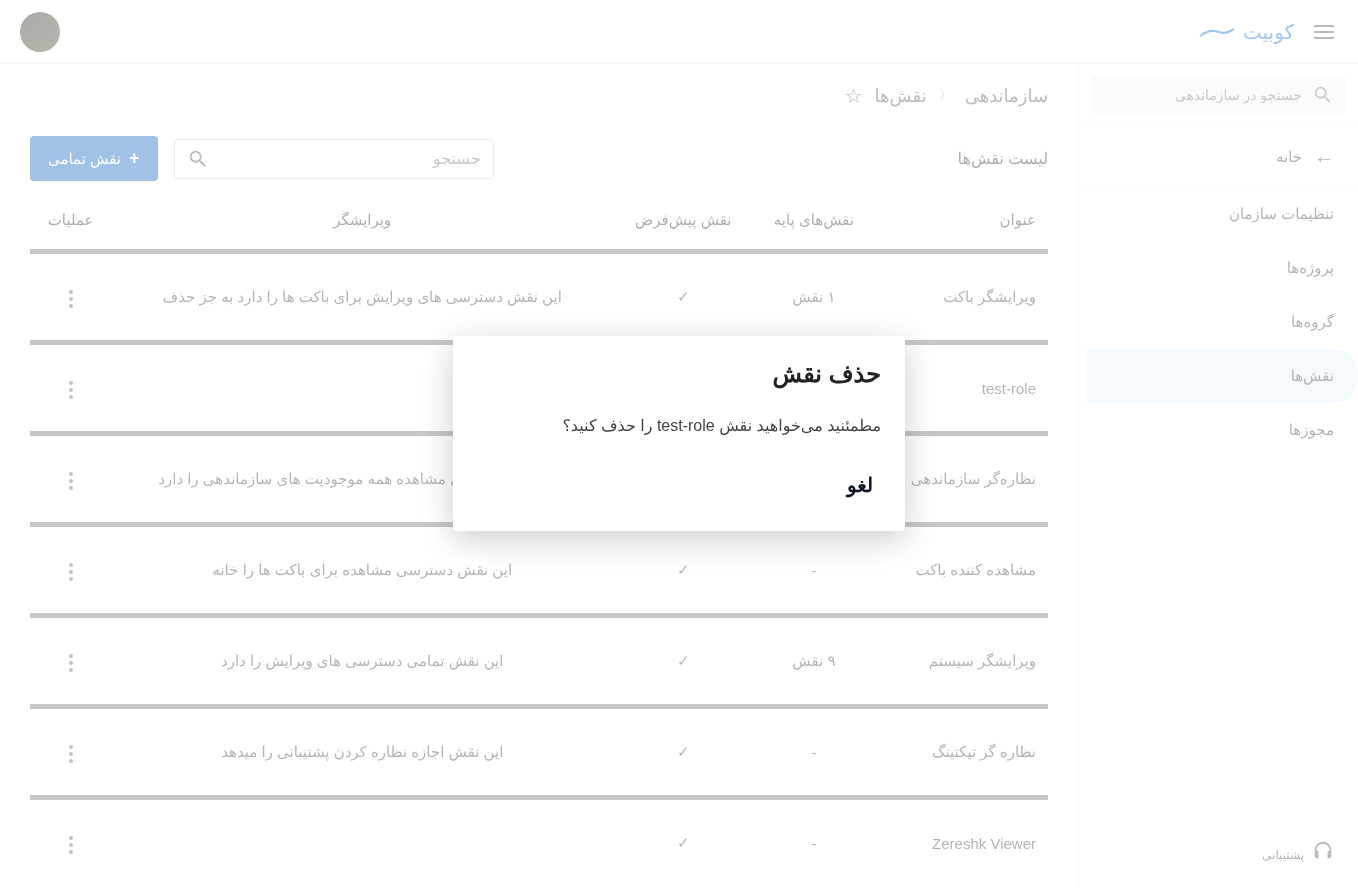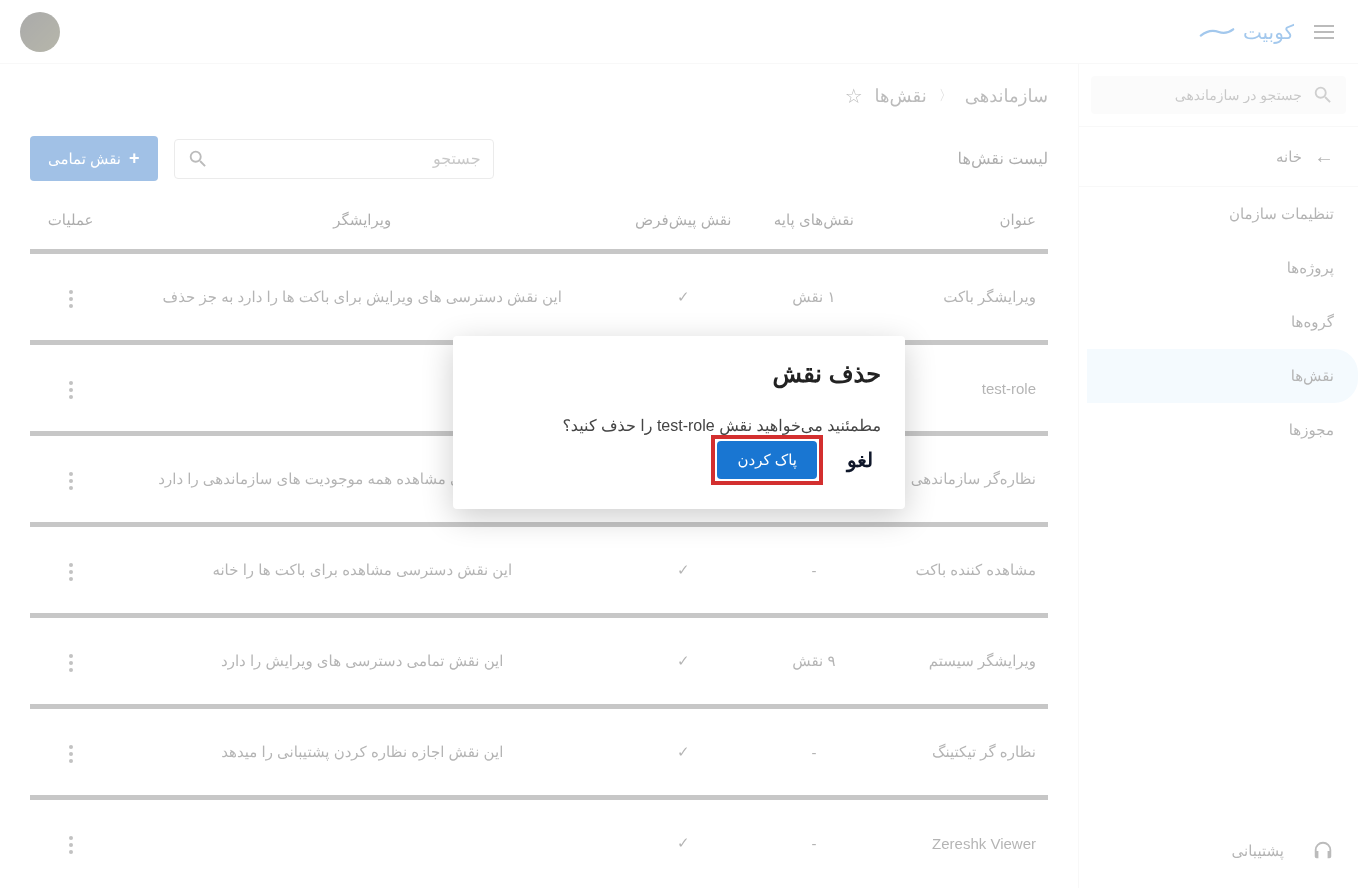--- a/index.html
+++ b/index.html
@@ -20,21 +20,21 @@
 .main { flex: 1; padding: 20px 30px; }
 
 
 .search-box { margin: 0 12px 12px; display: flex; align-items: center; background: #f5f5f5; border-radius: 4px; padding: 8px 12px; color: #999; gap: 10px; }
 .search-box input { border: none; background: transparent; flex: 1; font-family: inherit; font-size: 14px; color: #999; outline: none; }
 .nav-section { border-top: 1px solid #eee; }
 .nav-item { padding: 18px 24px; font-size: 15px; color: #444; cursor: pointer; display: flex; align-items: center; gap: 12px; }
 .nav-item.home { font-weight: 400; }
 .nav-item.active { background: #e3f2fd; border-radius: 0 24px 24px 0; margin-left: 8px; }
 .nav-spacer { flex: 1; }
-.nav-footer-item { padding: 14px 24px; font-size: 15px; color: #444; display: flex; align-items: center; gap: 28px; cursor: pointer; }
+.nav-footer-item { padding: 14px 24px; font-size: 12px; color: #444; display: flex; align-items: flex-end; gap: 8px; cursor: pointer; }
 .arrow-back { font-size: 20px; }
 
 
 .breadcrumb { display: flex; align-items: center; gap: 12px; font-size: 18px; color: #555; justify-content: flex-start; }
 .breadcrumb .sep { color: #999; font-size: 14px; }
 .star { font-size: 20px; color: #555; cursor: pointer; }
 
 
 .toolbar { display: flex; align-items: center; justify-content: space-between; margin-top: 28px; margin-bottom: 10px; }
 .list-title { font-size: 16px; color: #333; font-weight: 500; }
@@ -52,21 +52,21 @@
 .table td { padding: 26px 12px; font-size: 15px; color: #444; text-align: center; border-top: 5px solid #737373; }
 .table td:first-child { text-align: right; }
 .kebab { display: inline-flex; flex-direction: column; gap: 3px; cursor: pointer; padding: 6px; }
 .kebab span { width: 4px; height: 4px; background: #666; border-radius: 50%; }
 .check { font-size: 16px; }
 
 
 .overlay { position: absolute; inset: 0; background: rgba(255,255,255,0.6); display: flex; align-items: flex-start; justify-content: center; padding-top: 336px; }
 .dialog { background: #fff; border-radius: 4px; box-shadow: 0 8px 32px rgba(0,0,0,0.2); width: 452px; padding: 24px; }
 .dialog-title { font-size: 24px; font-weight: 700; color: #222; margin-bottom: 28px; text-align: right; }
-.dialog-text { font-size: 16px; color: #444; text-align: right; direction: rtl; }
+.dialog-text { font-size: 16px; color: #444; text-align: right; margin-bottom: 28px; direction: rtl; }
 .dialog-actions { display: flex; gap: 16px; justify-content: flex-end; align-items: center; direction: ltr; }
 .btn-cancel { background: none; border: none; color: #0f172a; font-size: 20px; font-family: inherit; cursor: pointer; padding: 10px 8px; font-weight: 700; }
 .btn-delete-wrap { border: 4px solid #d32f2f; padding: 2px; }
 .btn-delete { background: #1976d2; color: #fff; border: none; border-radius: 4px; padding: 10px 20px; font-size: 15px; font-family: inherit; cursor: pointer; font-weight: 500; }
 
 .svg-icon { width: 22px; height: 22px; fill: #555; flex-shrink: 0; }
 </style>
 </head>
 <body>
 
@@ -242,19 +242,16 @@
         </tbody>
     </table>
   </main>
 </div>
 
 <div class="overlay">
   <div class="dialog">
     <div class="dialog-title">حذف نقش</div>
     <div class="dialog-text">مطمئنید می‌خواهید نقش test-role را حذف کنید؟</div>
     <div class="dialog-actions">
-      <div class="btn-delete-wrap">
-        <button class="btn-delete">پاک کردن</button>
-      </div>
       <button class="btn-cancel">لغو</button>
     </div>
   </div>
 </div>
 
 </body></html>

